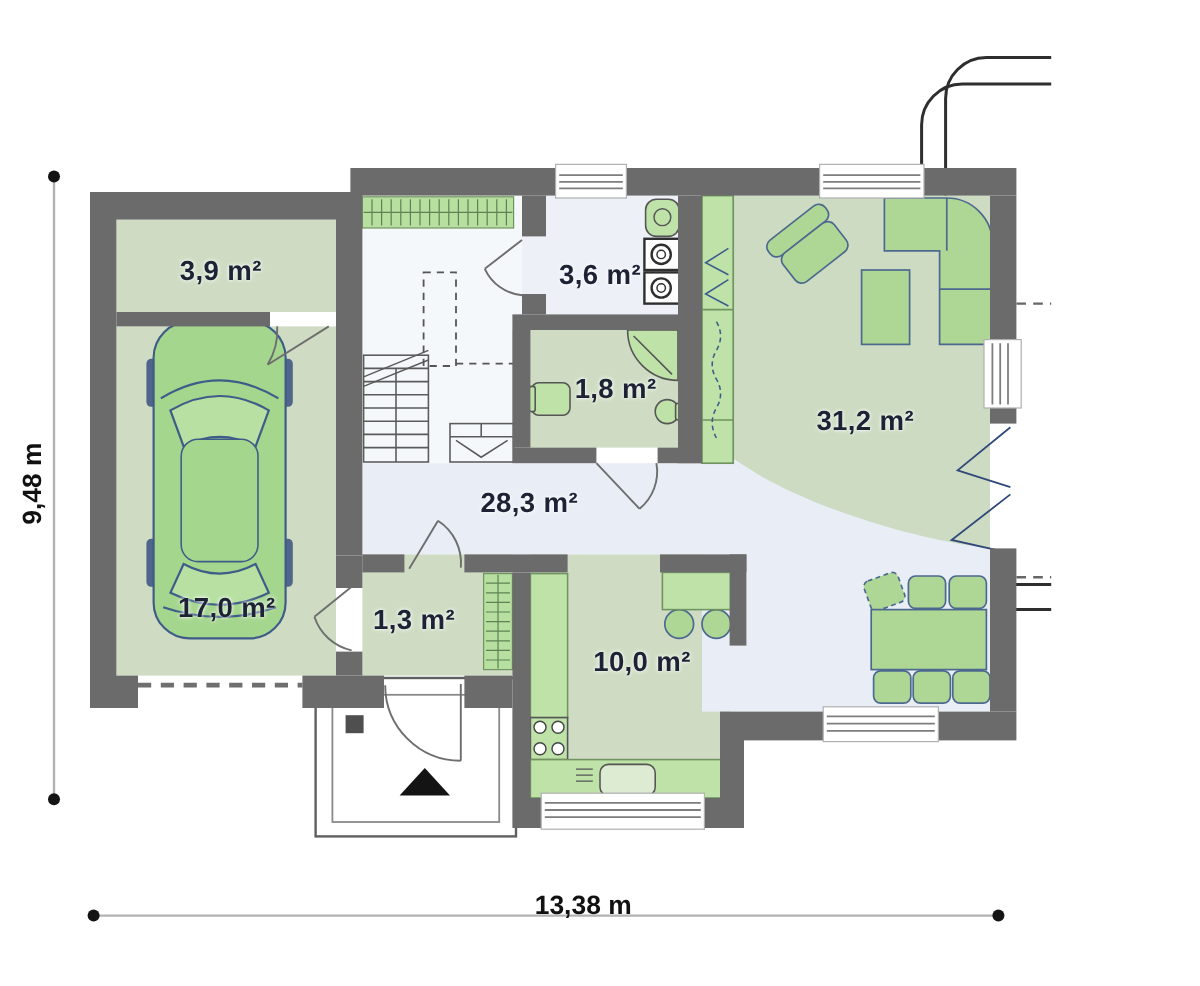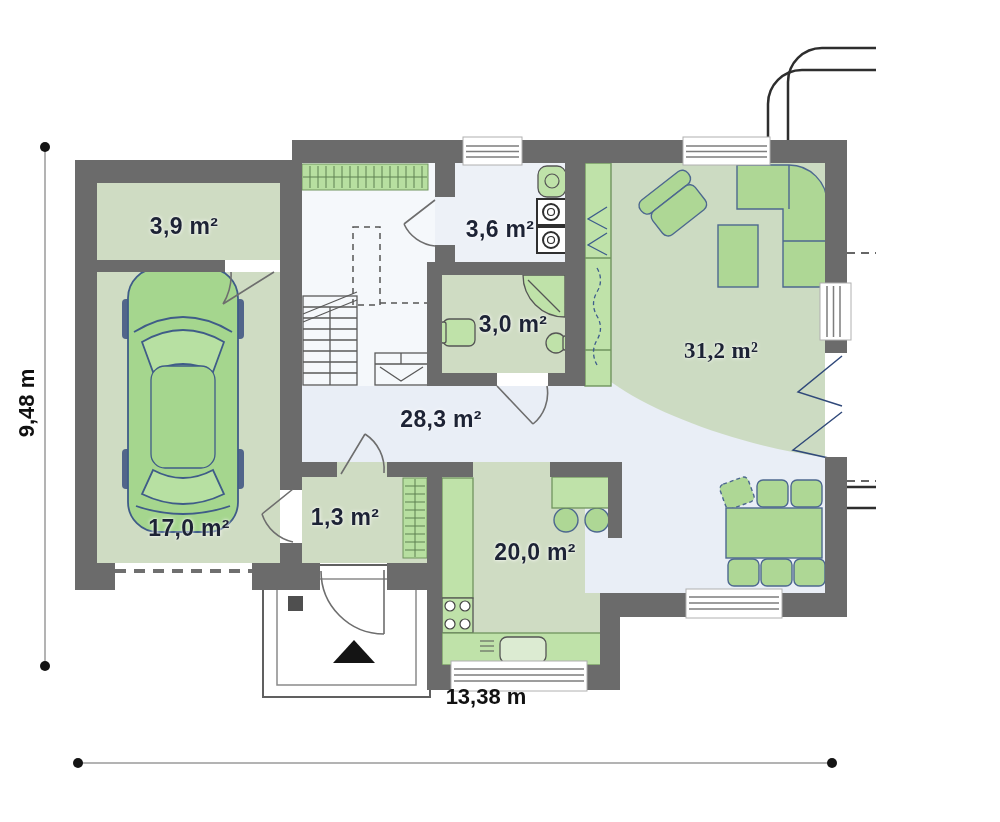--- a/index.html
+++ b/index.html
@@ -220,23 +220,23 @@
     <circle cx="45" cy="147" r="5" fill="#141414"></circle>
         <circle cx="45" cy="666" r="5" fill="#141414"></circle>
     <line x1="78" y1="763" x2="832" y2="763" stroke="#b3b3b3" stroke-width="2"></line>
     <circle cx="78" cy="763" r="5" fill="#141414"></circle>
         <circle cx="832" cy="763" r="5" fill="#141414"></circle>
   </g>
 </svg>
 
 <div class="room-label" style="left:184px;top:226px;">3,9 m²</div>
 <div class="room-label" style="left:500px;top:229px;text-align:center;">3,6 m²</div>
-<div class="room-label" style="left:513px;top:324px;">3,0 m²</div>
-<div class="room-label" style="left:721px;top:351px;font-family:Liberation Serif, serif;">31,2 m²</div>
+<div class="room-label" style="left:513px;top:324px;">1,8 m²</div>
+<div class="room-label" style="left:721px;top:351px;">31,2 m²</div>
 <div class="room-label" style="left:441px;top:419px;">28,3 m²</div>
-<div class="room-label" style="left:189px;top:528px;">17,0 m²</div>
+<div class="room-label" style="left:189px;top:507px;">17,0 m²</div>
 <div class="room-label" style="left:345px;top:517px;">1,3 m²</div>
-<div class="room-label" style="left:535px;top:552px;">20,0 m²</div>
+<div class="room-label" style="left:535px;top:552px;">10,0 m²</div>
 
 <div class="dim-label vertical" style="left:27px;top:403px;">9,48 m</div>
-<div class="dim-label" style="left:486px;top:697px;">13,38 m</div>
+<div class="dim-label" style="left:486px;top:755px;">13,38 m</div>
 
 </div>
 
 </body></html>

